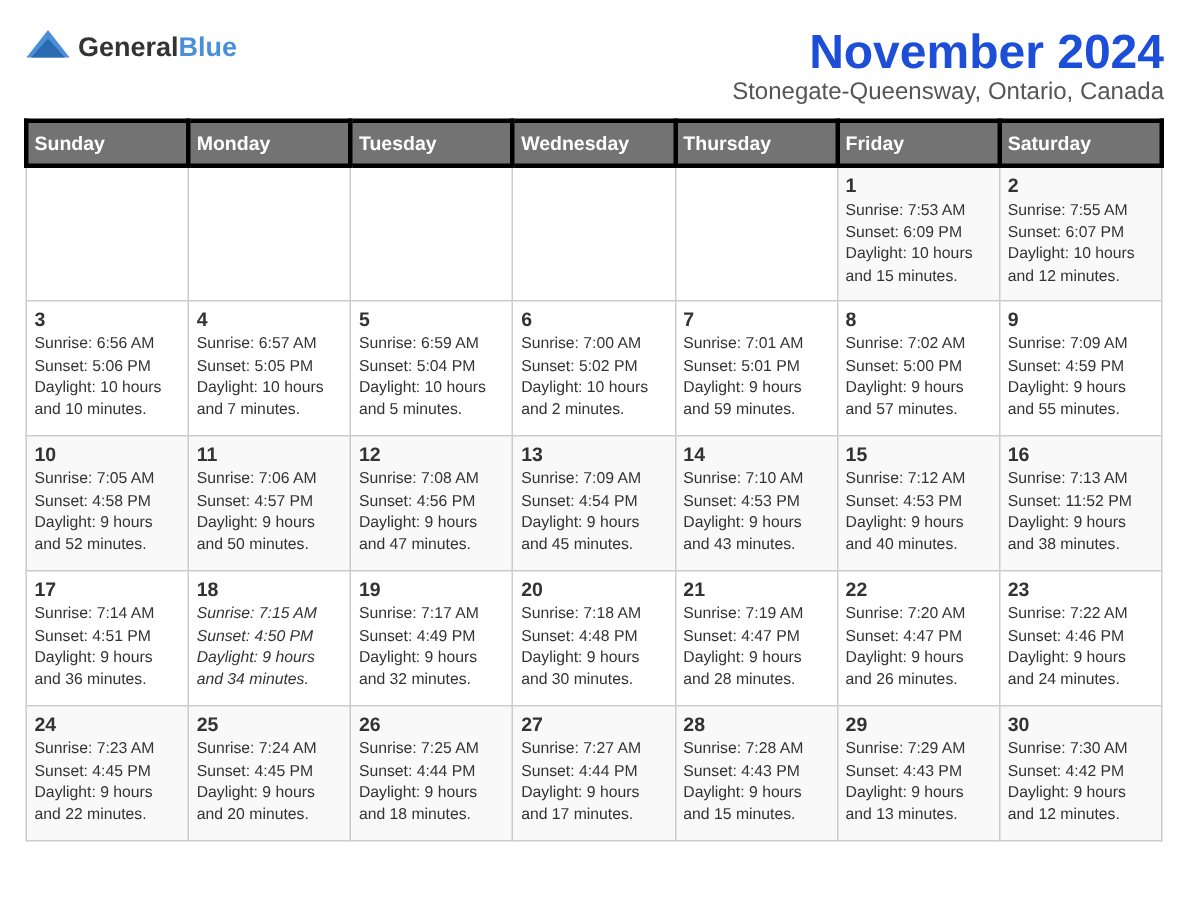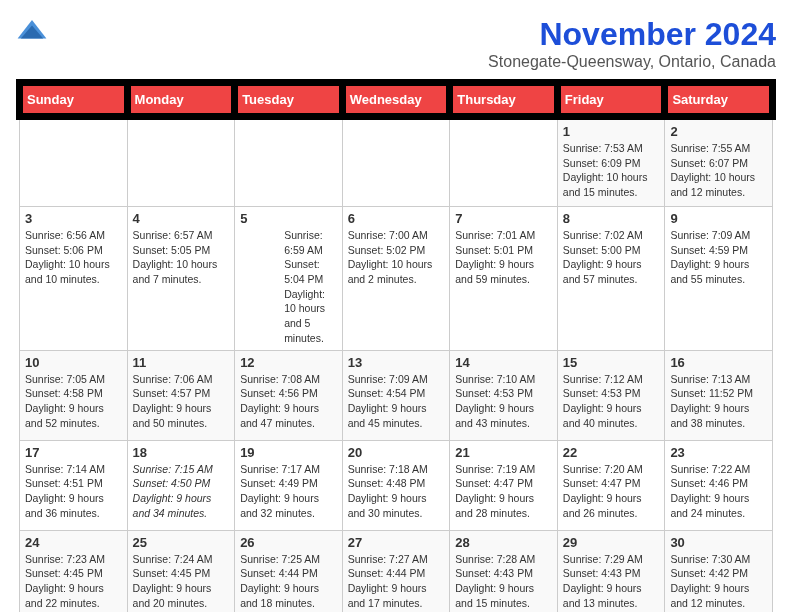--- a/index.html
+++ b/index.html
@@ -48,27 +48,27 @@
     .location-title {
       font-size: 16px;
       color: #555;
     }
     table {
       width: 100%;
       border-collapse: collapse;
       font-size: 11px;
     }
     thead tr th {
-      background-color: #ef4444;
+      background-color: #737373;
       color: #fff;
       padding: 6px 4px;
       text-align: left;
       font-size: 13px;
       font-weight: bold;
-      border: 7px solid #000000;
+      border: 3px solid #000000;
     }
     tbody tr td {
       border: 1px solid #ccc;
       vertical-align: top;
       padding: 4px 5px;
       width: 14.28%;
       height: 90px;
       background: #fff;
     }
     tbody tr:nth-child(odd) td {
@@ -92,20 +92,25 @@
   </style>
 </head>
 <body>
 
 <div class="header-area">
   <div class="logo">
     <svg class="logo-icon" viewBox="0 0 40 40">
       <polygon points="20,5 38,28 2,28" fill="#4a90d9"></polygon>
       <polygon points="20,12 34,28 6,28" fill="#2a6ab0"></polygon>
     </svg>
+    <div>
+      <div>
+        <span class="logo-text-general">General</span><span class="logo-text-blue">Blue</span>
+      </div>
+    </div>
   </div>
   <div class="title-area">
     <div class="month-title">November 2024</div>
     <div class="location-title">Stonegate-Queensway, Ontario, Canada</div>
   </div>
 </div>
 
 <table>
   <thead>
     <tr>
@@ -146,21 +151,21 @@
 Daylight: 10 hours and 10 minutes.</div>
         </td>
         <td>
           <span class="day-number">4</span>
           <div class="day-info" style="white-space: pre-line;">Sunrise: 6:57 AM
 Sunset: 5:05 PM
 Daylight: 10 hours and 7 minutes.</div>
         </td>
         <td>
           <span class="day-number">5</span>
-          <div class="day-info" style="white-space: pre-line; margin-left: 44px;">Sunrise: 6:59 AM
+          <div class="day-info" style="white-space: pre-line;">Sunrise: 6:59 AM
 Sunset: 5:04 PM
 Daylight: 10 hours and 5 minutes.</div>
         </td>
         <td>
           <span class="day-number">6</span>
           <div class="day-info" style="white-space: pre-line;">Sunrise: 7:00 AM
 Sunset: 5:02 PM
 Daylight: 10 hours and 2 minutes.</div>
         </td>
         <td>

